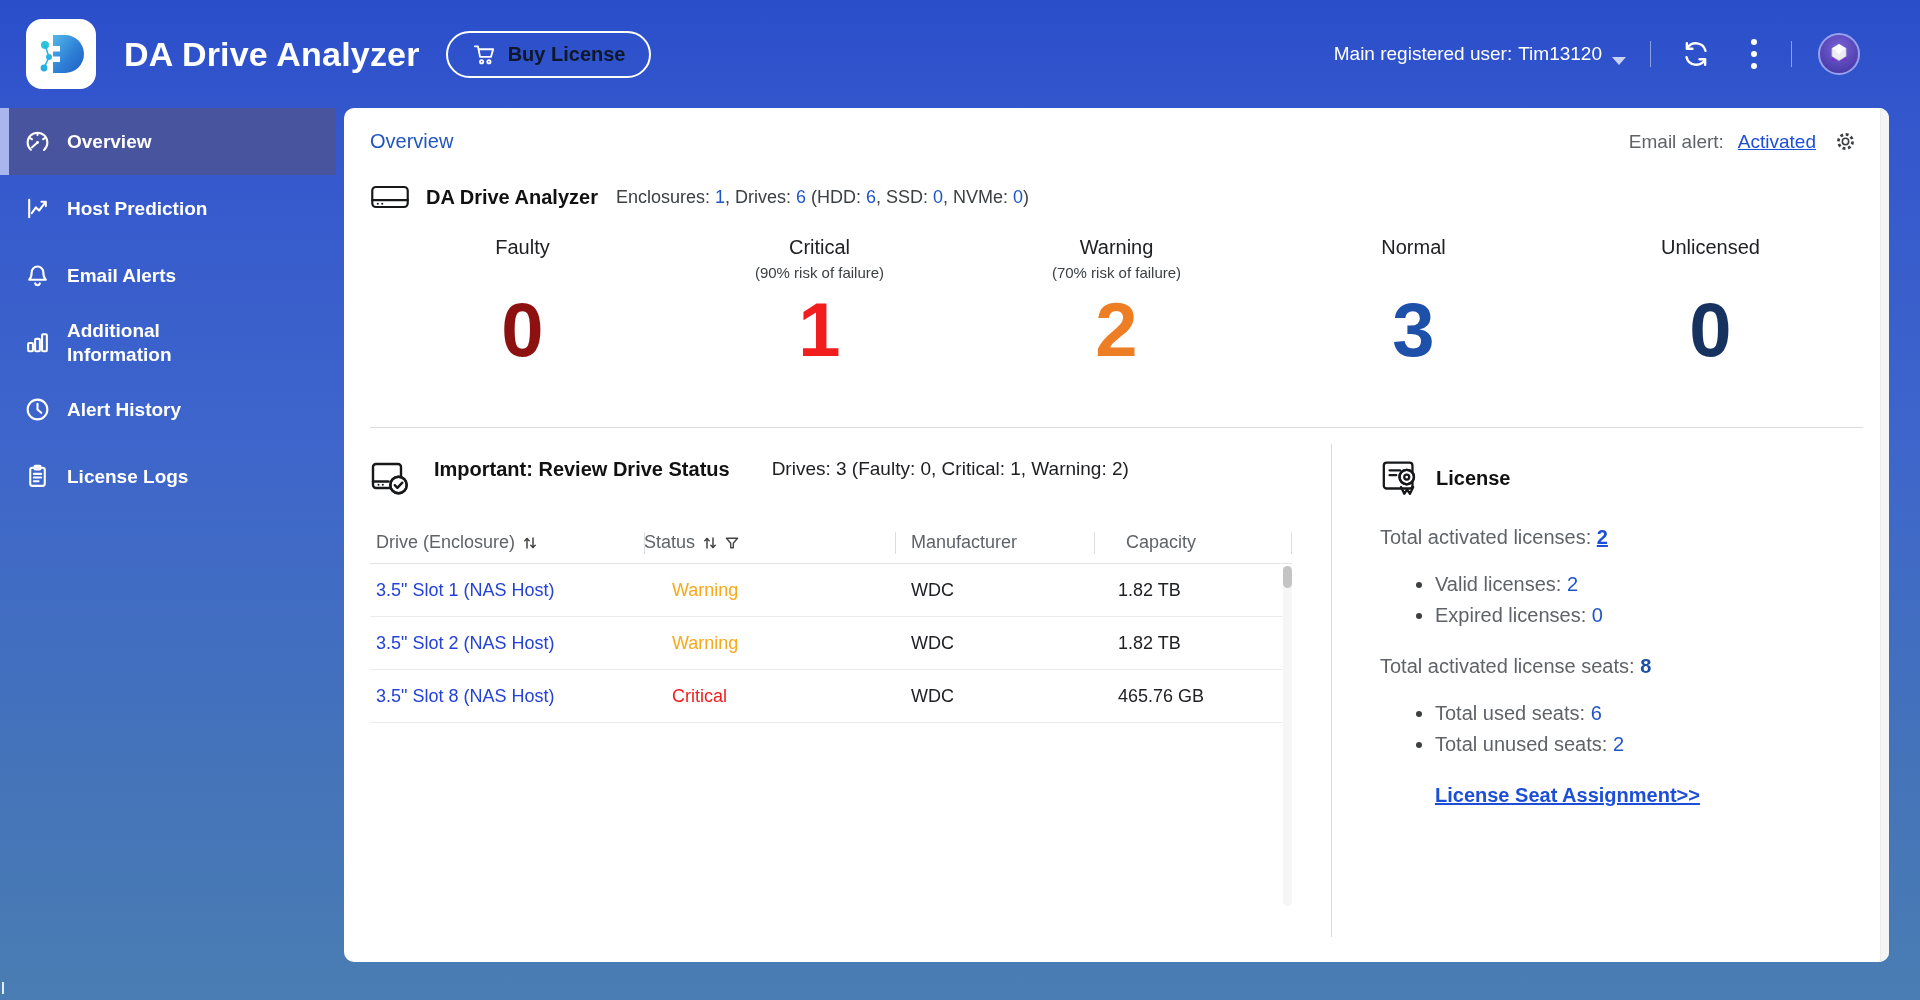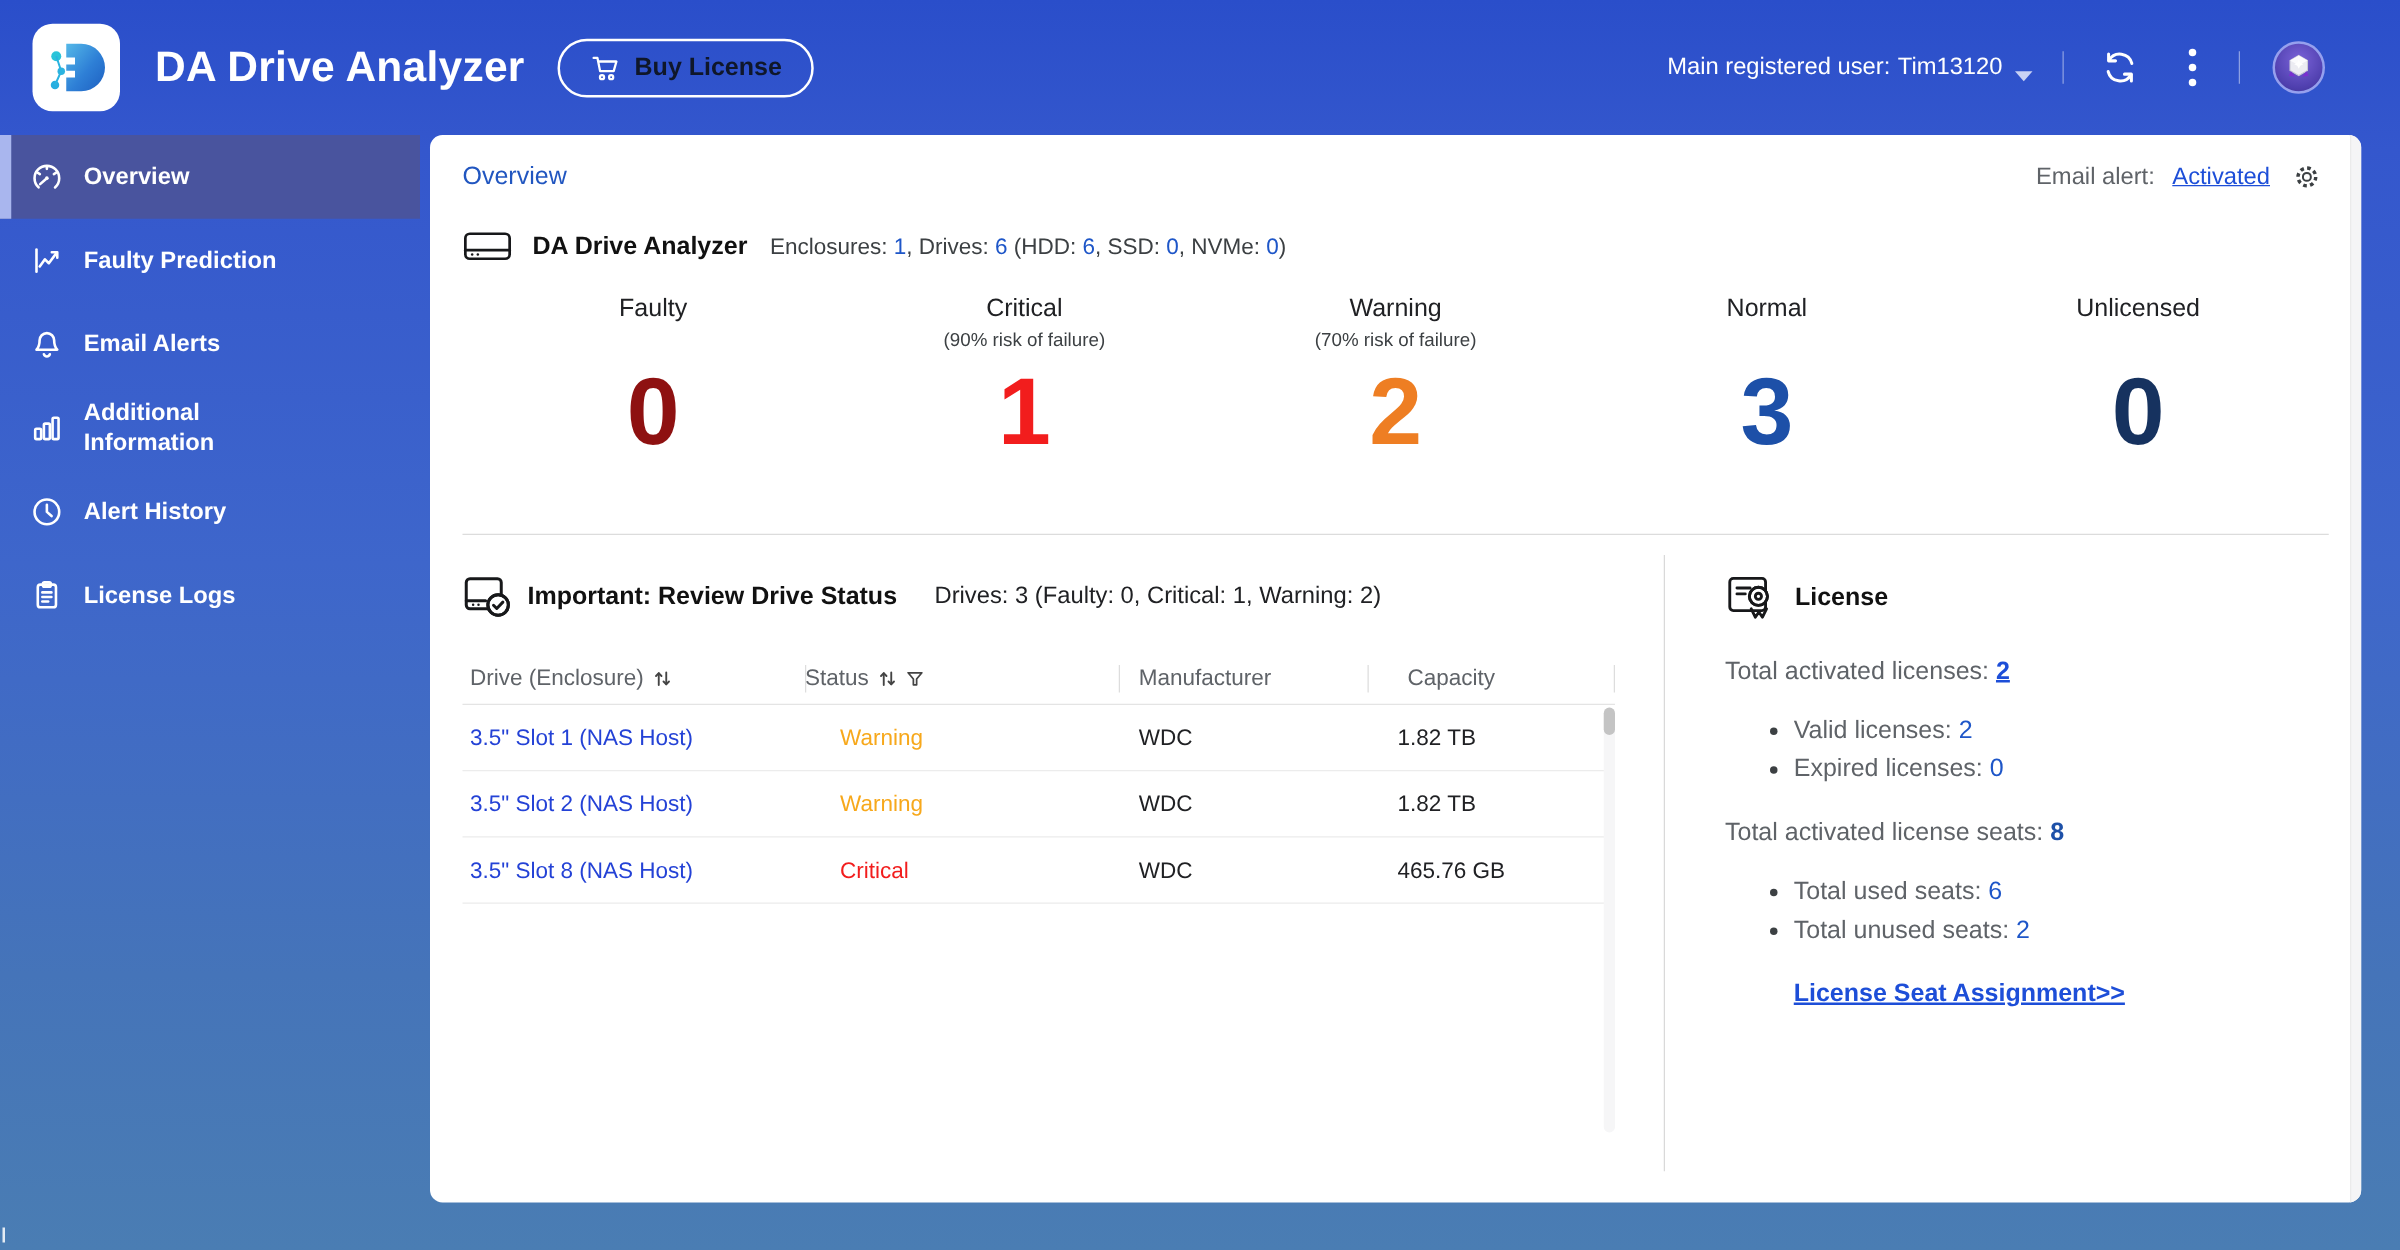--- a/index.html
+++ b/index.html
@@ -65,21 +65,21 @@
   .stat { flex:1; text-align:center; }
   .slabel { font-size:20px; font-weight:500; color:#202124; height:26px; }
   .ssub { font-size:15px; color:#3c4043; height:24px; margin-top:2px; }
   .snum { font-size:76px; font-weight:700; line-height:1; margin-top:4px; }
 
   .hr { border-top:1px solid #dcdcdc; margin:23px 26px 0 26px; }
 
   .panes { display:flex; height:533px; position:relative; }
   .tablepane { width:988px; flex:none; padding:30px 0 0 26px; position:relative; }
   .tablepane::after { content:''; position:absolute; right:0; top:16px; bottom:24px; width:1px; background:#d9d9d9; }
-  .sechead { display:flex; align-items:center; height:38px; }
+  .sechead { display:flex; align-items:flex-start; height:38px;gap:12px; }
   .sectitle { font-size:20px; font-weight:700; color:#111; margin-left:12px; white-space:nowrap; }
   .secsum { font-size:19px; color:#202124; margin-left:30px; white-space:nowrap; }
 
   .thead,.trow { display:grid; grid-template-columns:274px 251px 199px 198px; width:922px; }
   .thead { margin-top:26px; height:42px; border-bottom:1px solid #e4e4e4; }
   .th { display:flex; align-items:center; font-size:18px; color:#5f6368; position:relative; gap:7px; }
   .th.c1 { padding-left:6px; } .th.c2 { }
   .th.c3 { padding-left:16px; } .th.c4 { padding-left:32px; }
   .th.c2::before,.th.c3::before,.th.c4::before,.th.c4::after
       { content:''; position:absolute; left:0; top:50%; margin-top:-11px; height:22px; width:1px; background:#ddd; }
@@ -189,21 +189,21 @@
       <span class="lbl">Overview</span>
     </div>
     <div class="sitem">
       <span class="icn">
         <svg width="27" height="27" viewBox="0 0 26 26" fill="none" stroke="#fff" stroke-width="2" stroke-linecap="round" stroke-linejoin="round">
           <path d="M5 4.5 V21.5"></path>
           <path d="M7.5 17.5 L11.5 12 L14.5 15 L20.5 7"></path>
           <path d="M16.8 6.5 H21 V10.7"></path>
         </svg>
       </span>
-      <span class="lbl">Faulty Prediction</span>
+      <span class="lbl">Host Prediction</span>
     </div>
     <div class="sitem">
       <span class="icn">
         <svg width="27" height="27" viewBox="0 0 26 26" fill="none" stroke="#fff" stroke-width="2" stroke-linecap="round" stroke-linejoin="round">
           <path d="M13 4.3 a5.6 5.6 0 0 1 5.6 5.6 c0 4.4 1.1 5.9 2.4 7.2 H5 c1.3-1.3 2.4-2.8 2.4-7.2 A5.6 5.6 0 0 1 13 4.3 z"></path>
           <path d="M10.7 20.6 a2.4 2.4 0 0 0 4.6 0"></path>
         </svg>
       </span>
       <span class="lbl">Email Alerts</span>
     </div>

